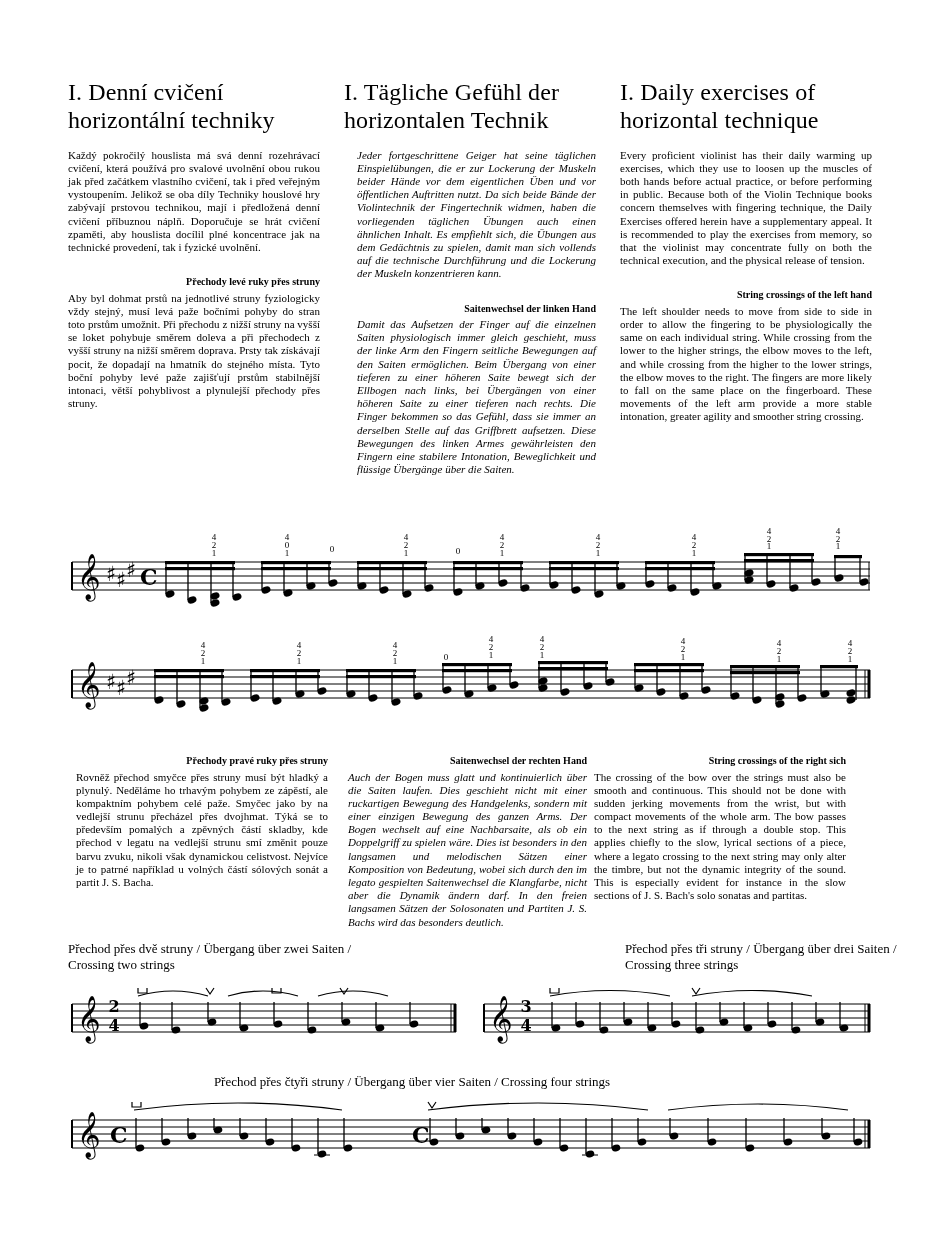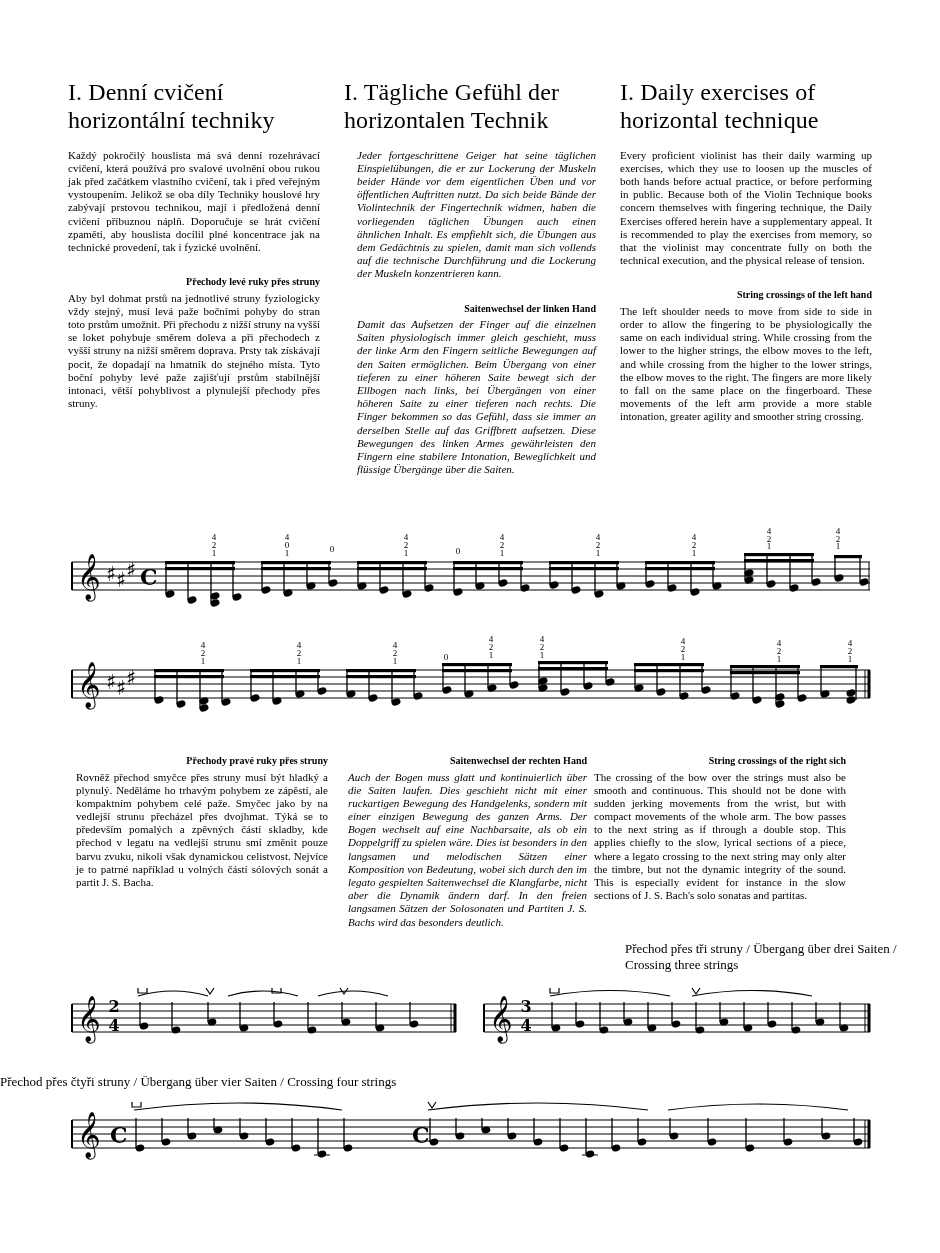--- a/index.html
+++ b/index.html
@@ -71,21 +71,21 @@
   }
   .music svg { display: block; }
   .caption {
     position: absolute;
     font-size: 13px;
     line-height: 1.22;
   }
   .mid-caption {
     position: absolute;
     font-size: 13px;
-    text-align: left;
+    text-align: center;
     width: 100%;
     left: 0;
   }
   .blk-row {
     position: absolute;
     left: 76px;
     width: 806px;
     display: flex;
     gap: 7px;
   }
@@ -434,20 +434,21 @@
     <div class="col">
       <h2>Saitenwechsel der rechten Hand</h2>
       <p class="body-text de">Auch der Bogen muss glatt und kontinuierlich über die Saiten laufen. Dies geschieht nicht mit einer ruckartigen Bewegung des Handgelenks, sondern mit einer einzigen Bewegung des ganzen Arms. Der Bogen wechselt auf eine Nachbarsaite, als ob ein Doppelgriff zu spielen wäre. Dies ist besonders in den langsamen und melodischen Sätzen einer Komposition von Bedeutung, wobei sich durch den im legato gespielten Saitenwechsel die Klangfarbe, nicht aber die Dynamik ändern darf. In den freien langsamen Sätzen der Solosonaten und Partiten J. S. Bachs wird das besonders deutlich.</p>
     </div>
     <div class="col">
       <h2>String crossings of the right sich</h2>
       <p class="body-text">The crossing of the bow over the strings must also be smooth and continuous. This should not be done with sudden jerking movements from the wrist, but with compact movements of the whole arm. The bow passes to the next string as if through a double stop. This applies chiefly to the slow, lyrical sections of a piece, where a legato crossing to the next string may only alter the timbre, but not the dynamic integrity of the sound. This is especially evident for instance in the slow sections of J. S. Bach's solo sonatas and partitas.</p>
     </div>
   </div>
 
+  <div class="caption" style="left:68px; top:941px; width:300px;">Přechod přes dvě struny / Übergang über zwei Saiten / Crossing two strings</div>
   <div class="caption" style="left:625px; top:941px; width:300px;">Přechod přes tři struny / Übergang über drei Saiten / Crossing three strings</div>
 
   <div class="music" style="left:68px; top:986px;">
     <svg width="392" height="62" viewBox="0 0 392 62" xmlns="http://www.w3.org/2000/svg">
       <g stroke="#000" stroke-width="1">
         <line x1="4" y1="18" x2="388" y2="18"></line>
         <line x1="4" y1="25" x2="388" y2="25"></line>
         <line x1="4" y1="32" x2="388" y2="32"></line>
         <line x1="4" y1="39" x2="388" y2="39"></line>
         <line x1="4" y1="46" x2="388" y2="46"></line>

